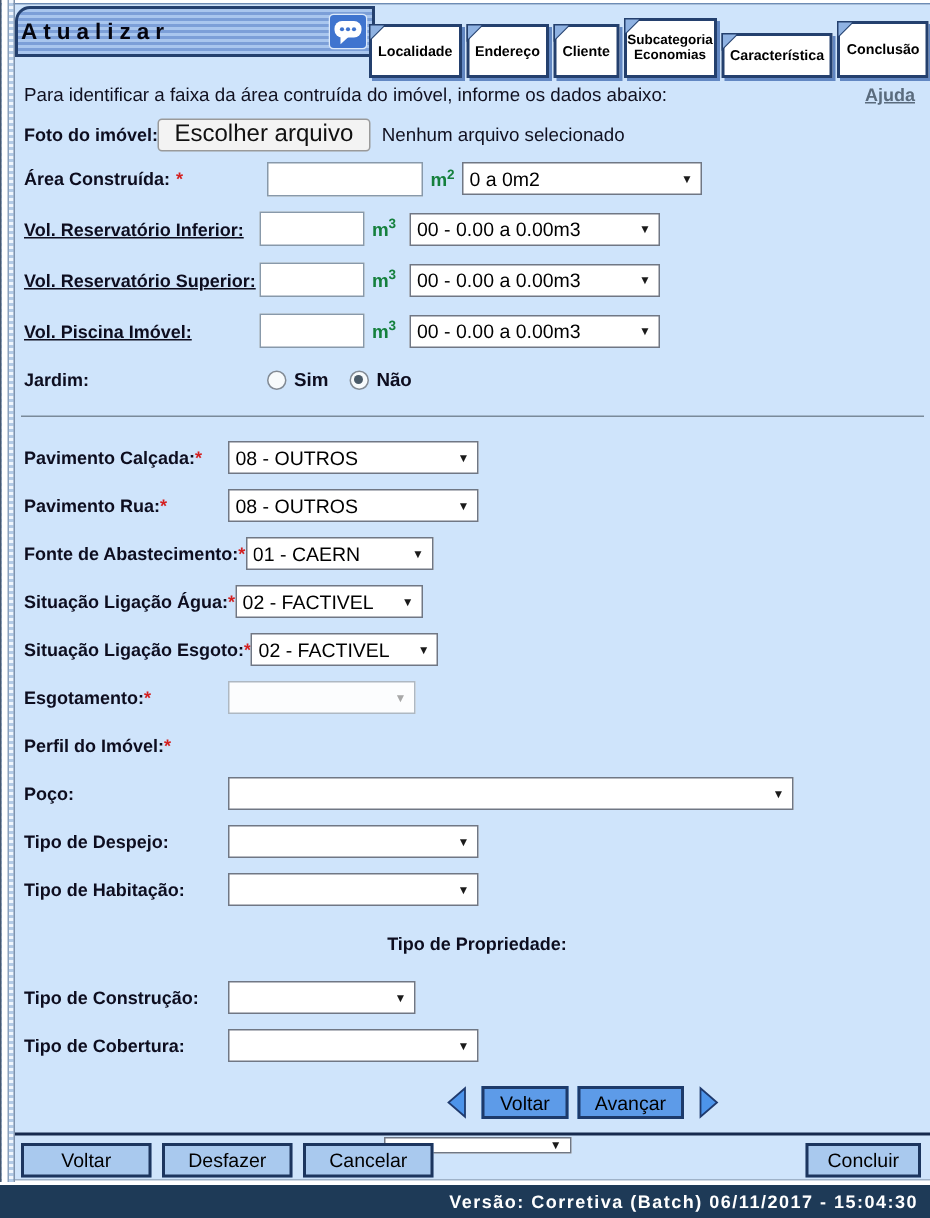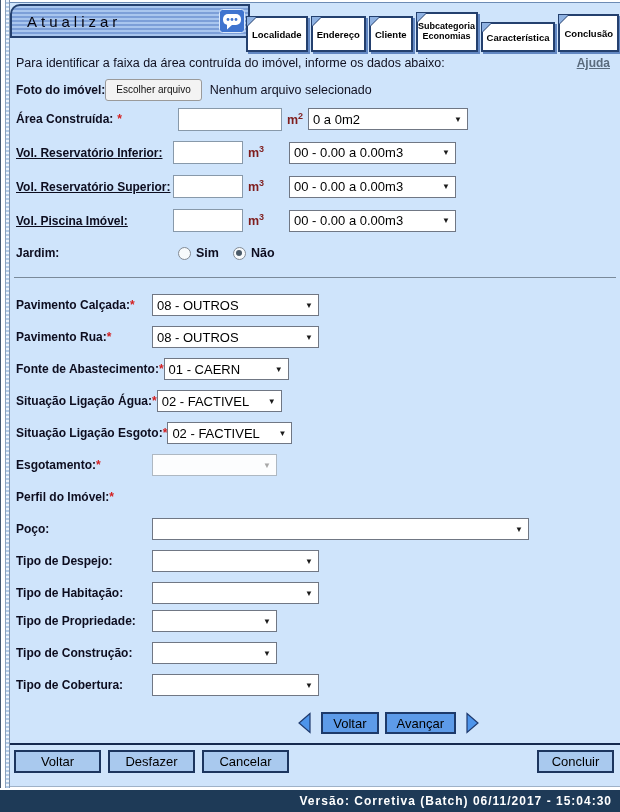--- a/index.html
+++ b/index.html
@@ -15,21 +15,21 @@
     box-shadow:inset 4px 0 0 #ffffff, inset 5px 0 0 #8aa0bb; }
 
   .main { position:relative; margin-left:10px; width:610px; }
 
   
   .header { position:relative; height:50px; }
   .title-bar { position:absolute; left:0; top:4px; width:240px; height:34px;
     background:repeating-linear-gradient(180deg,#a9c6ee 0 2px,#7c9fd8 2px 4px);
     border:2px solid #24406e; border-radius:10px 0 0 0;
     display:flex; align-items:center; }
-  .title-text { font-size:15px; letter-spacing:4px; color:#05050f; padding-left:15px; flex:1; }
+  .title-text { font-size:15px; letter-spacing:4px; color:#05050f; padding-left:2px; flex:1;font-weight:bold; }
   .bubble { width:26px; height:24px; margin-right:3px; cursor:pointer; }
 
   .tabs { position:absolute; left:236px; top:8px; height:44px; display:flex; align-items:flex-end; }
   .tab { position:relative; background:#ffffff; border:2px solid #24406e;
     height:36px; margin-right:3px; padding:0 4px;
     display:flex; align-items:center; justify-content:center; text-align:center;
     font-size:9.5px; font-weight:bold; color:#000; white-space:nowrap; cursor:pointer;
     box-shadow:2px 2px 0 #6287c2; }
   .tab::before { content:""; position:absolute; top:-2px; left:-2px; width:0; height:0;
     border-style:solid; border-width:12px 12px 0 0; border-color:#24406e transparent transparent transparent; }
@@ -43,55 +43,55 @@
   .row { display:flex; align-items:center; padding-left:6px; }
   .intro-row { margin-top:6px; display:flex; justify-content:space-between; align-items:center; padding:0 10px 0 6px; }
   .intro-text { font-size:12.5px; color:#101020; }
   .help-link { font-size:12px; font-weight:bold; color:#5a6b7d; text-decoration:underline; cursor:pointer; }
 
   .photo-row { margin-top:8px; height:23px; }
   .lbl, .lbl-vol, .lbl2 { font-weight:bold; font-size:12px; color:#0d0d1f; white-space:nowrap; }
   .lbl  { flex:0 0 162px; }
   .lbl-vol { flex:0 0 157px;text-decoration:underline; }
   .lbl2 { flex:0 0 136px; }
-  .file-btn { height:22px; padding:0 10px; font-size:10px; color:#111; background:#f3f3f3;
+  .file-btn { height:22px; padding:0 10px; font-size:16px; color:#111; background:#f3f3f3;
     border:1px solid #9a9a9a; border-radius:3px; cursor:pointer; font-family:"Liberation Sans",sans-serif; }
   .file-status { font-size:12.5px; color:#101020; margin-left:8px; }
 
   .row-area { margin-top:6px; height:24px; }
   .row-vol { height:23px; margin-bottom:11px; }
   .row-vol-first { margin-top:10px; }
 
   .txt { height:23px; border:1px solid #8899aa; background:#fff; font:13px "Liberation Sans",sans-serif; padding:0 3px; }
   .w104 { width:104px; } .w70 { width:70px; }
 
-  .unit { width:26px; text-align:center; font-size:12.5px; font-weight:bold; color:#7f1d1d; }
+  .unit { width:26px; text-align:center; font-size:12.5px; font-weight:bold; color:#15803d; }
   .unit sup { font-size:9px; }
 
   .sel { display:flex; align-items:center; justify-content:space-between;
     background:#fff; border:1px solid #707784; height:22px; padding:0 5px 0 4px;
     font-size:13px; color:#000; cursor:pointer; }
   .sel::after { content:"▼"; font-size:8px; color:#1a1a1a; margin-left:4px; }
   .sel.disabled { border-color:#aeb8c2; background:#fcfdfe; cursor:default; }
   .sel.disabled::after { color:#a8a8a8; }
   .sel-val { white-space:nowrap; overflow:hidden; }
   .w125{width:125px;} .w148{width:160px;} .w167{width:167px;} .w178{width:178px;} .w377{width:377px;}
-  .ml8 { margin-left:20px; } .ml0 { margin-left:0; }
+  .ml8 { margin-left:4px; } .ml0 { margin-left:0; }
 
   .jardim-row { margin-top:5px; height:20px; }
   .radio { width:13px; height:13px; border:1px solid #828a94; border-radius:50%; background:#f7fafc;
     display:inline-flex; align-items:center; justify-content:center; cursor:pointer; }
   .radio.checked::after { content:""; width:6px; height:6px; border-radius:50%; background:#4a5a68; }
   .radio-label { font-size:12.5px; font-weight:bold; color:#0d0d1f; margin:0 14px 0 5px; }
 
   .hr1 { margin:14px 4px 0 4px; border-top:1px solid #7a8a9a; }
 
   .row2 { height:22px; margin-top:10px; display:flex; align-items:center; padding-left:6px; }
   .row2-first { margin-top:16px; }
-  .gap { margin-top:6px; }
+  .gap { margin-top:18px;flex-direction:column; }
   .req { color:#d42020; font-weight:bold; font-size:12px; }
   .req-spaced { margin-left:4px; }
 
   .nav-row { margin-top:15px; height:24px; display:flex; align-items:center; justify-content:flex-end; padding-right:134px; }
   .nav-arrow { display:inline-flex; margin:0 6px; cursor:pointer; }
   .nav-btn { height:22px; padding:0 10px; margin:0 3px; background:#5d9be8; border:2px solid #1d3a6a;
     font:13px "Liberation Sans",sans-serif; color:#000; cursor:pointer; }
 
   .hr2 { margin-top:8px; border-top:2px solid #16294d; }
 

